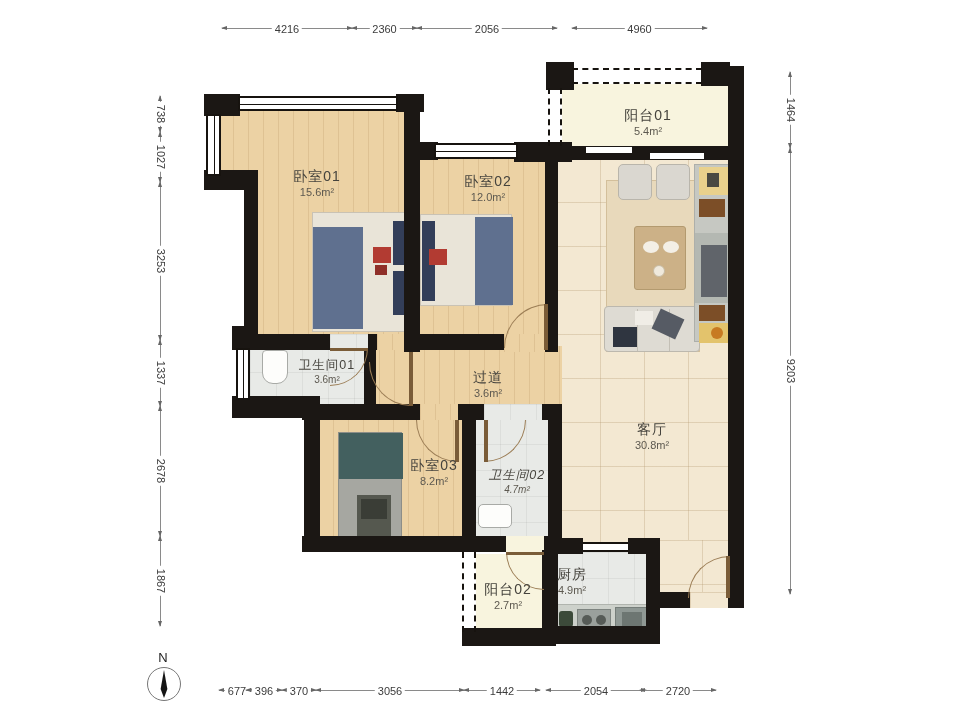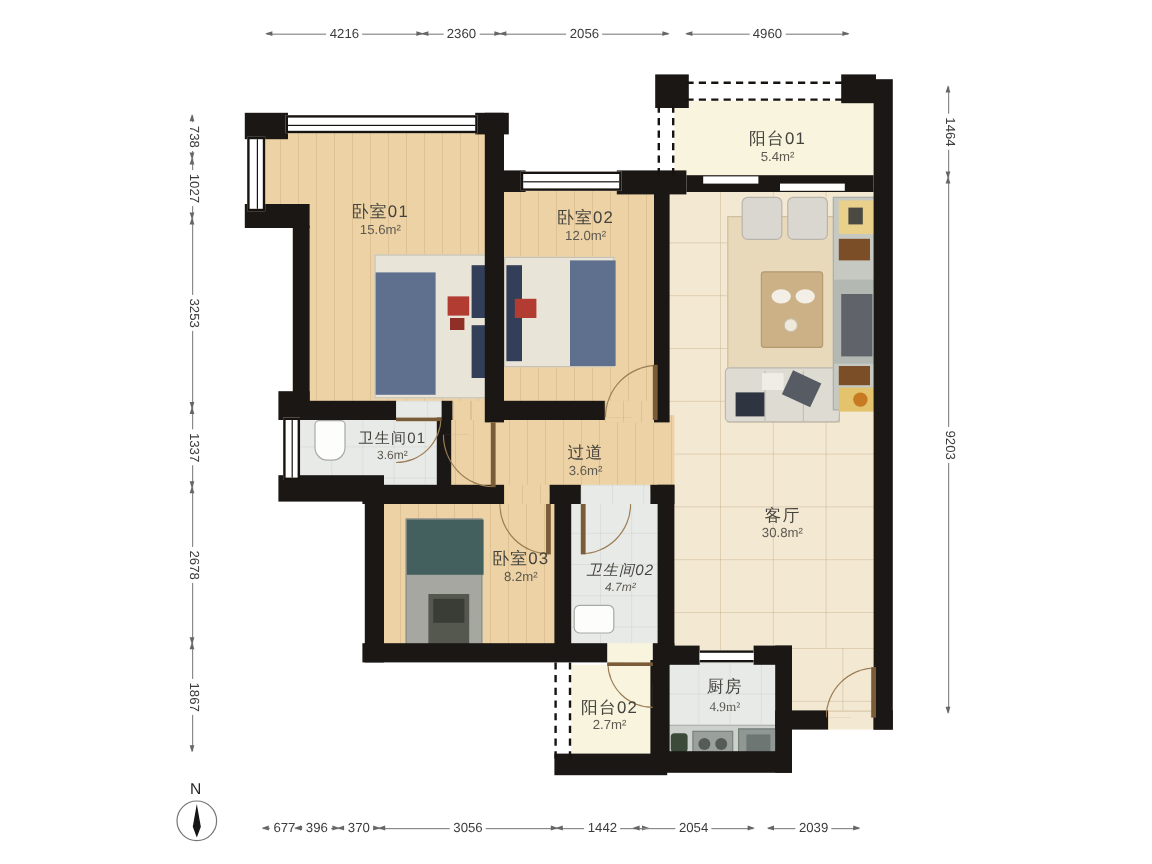--- a/index.html
+++ b/index.html
@@ -239,21 +239,21 @@
     <div class="rarea">8.2m²</div>
   </div>
   <div class="rlabel small" style="left:517px;top:482px;font-style:italic;">
     <div class="rname">卫生间02</div>
     <div class="rarea">4.7m²</div>
   </div>
   <div class="rlabel" style="left:508px;top:596px;">
     <div class="rname">阳台02</div>
     <div class="rarea">2.7m²</div>
   </div>
-  <div class="rlabel" style="left:604px;top:581px;font-family:Liberation Serif, serif;">
+  <div class="rlabel" style="left:572px;top:581px;">
     <div class="rname">厨房</div>
     <div class="rarea">4.9m²</div>
   </div>
 
   <div class="dim dim-h" style="left:222px;top:21px;width:130px;">
     <i class="ah ah-l"></i>
       <i class="ah ah-r"></i>
     <span class="dim-label">4216</span>
   </div>
   <div class="dim dim-h" style="left:352px;top:21px;width:65px;">
@@ -332,29 +332,29 @@
   <div class="dim dim-h" style="left:316px;top:683px;width:148px;">
     <i class="ah ah-l"></i>
       <i class="ah ah-r"></i>
     <span class="dim-label">3056</span>
   </div>
   <div class="dim dim-h" style="left:464px;top:683px;width:76px;text-align:center;">
     <i class="ah ah-l"></i>
       <i class="ah ah-r"></i>
     <span class="dim-label">1442</span>
   </div>
-  <div class="dim dim-h" style="left:528px;top:683px;width:100px;text-align:center;">
+  <div class="dim dim-h" style="left:546px;top:683px;width:100px;text-align:center;">
     <i class="ah ah-l"></i>
       <i class="ah ah-r"></i>
     <span class="dim-label">2054</span>
   </div>
   <div class="dim dim-h" style="left:640px;top:683px;width:76px;">
     <i class="ah ah-l"></i>
       <i class="ah ah-r"></i>
-    <span class="dim-label">2039</span>
+    <span class="dim-label">2720</span>
   </div>
 
   <div class="compass" style="left:147px;top:650px;width:32px;">
     <div class="compass-n">N</div>
     <div class="compass-circle">
       <i class="needle"></i>
     </div>
   </div>
 
 </div>

